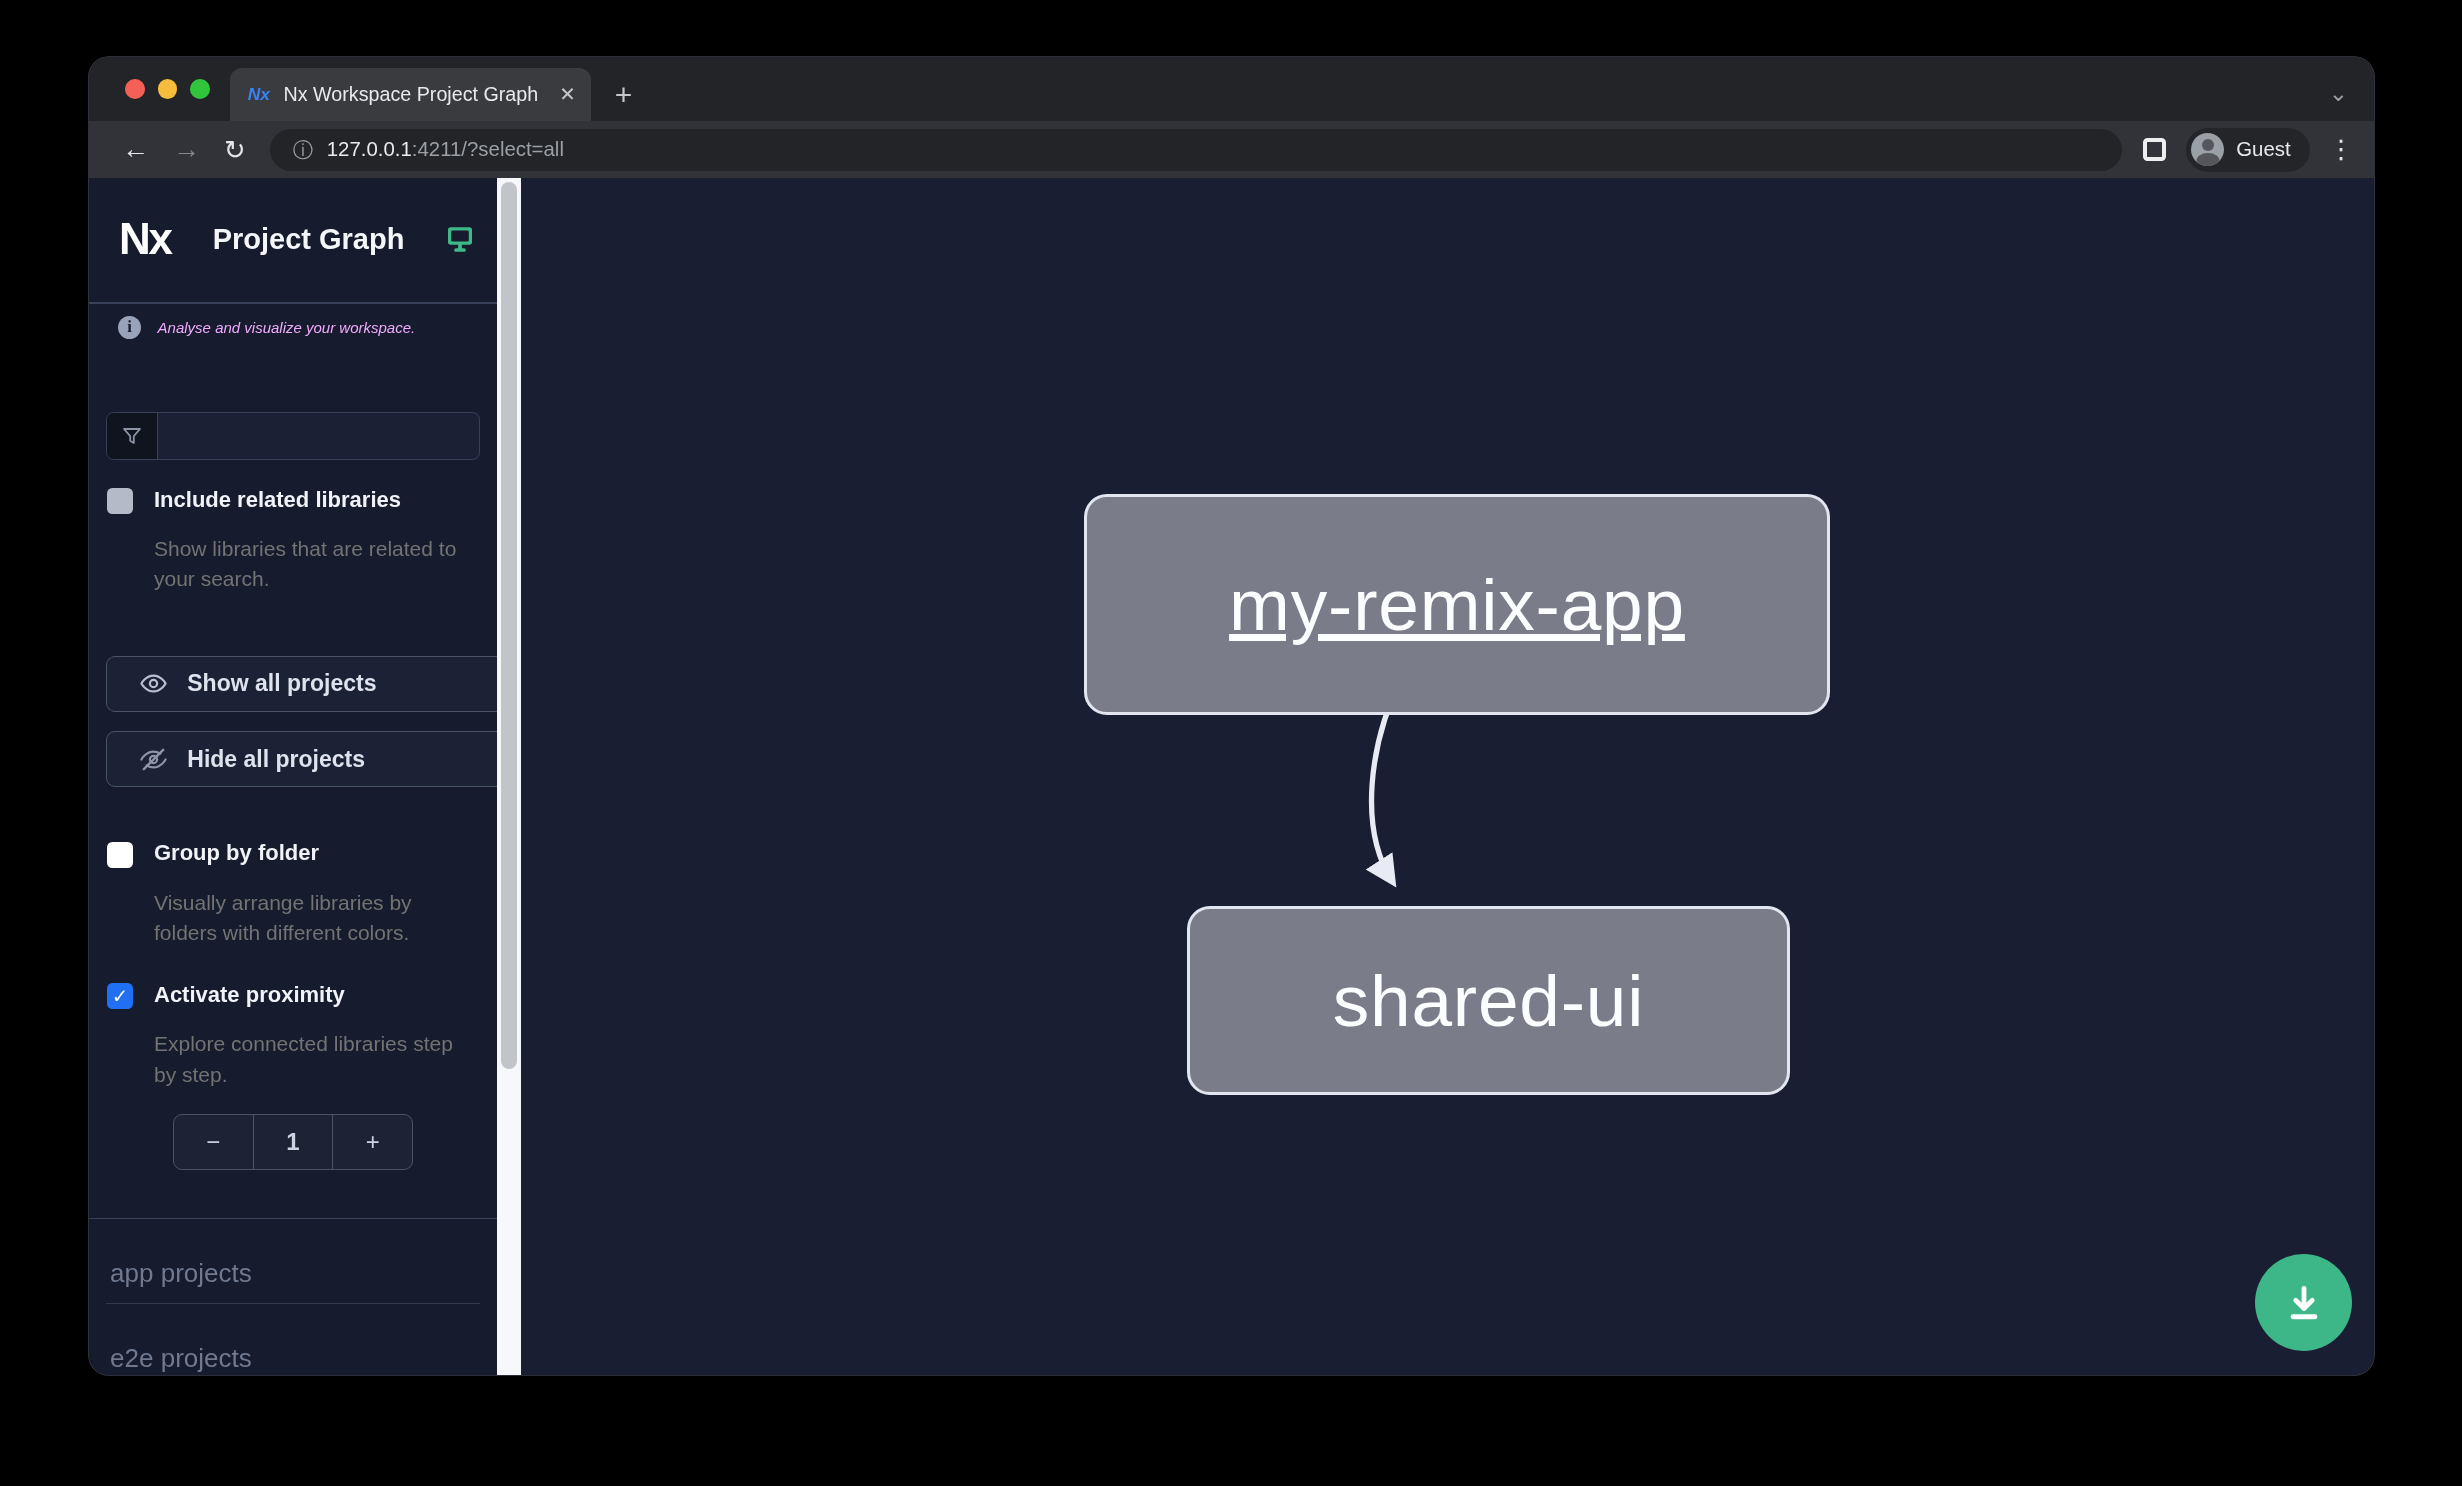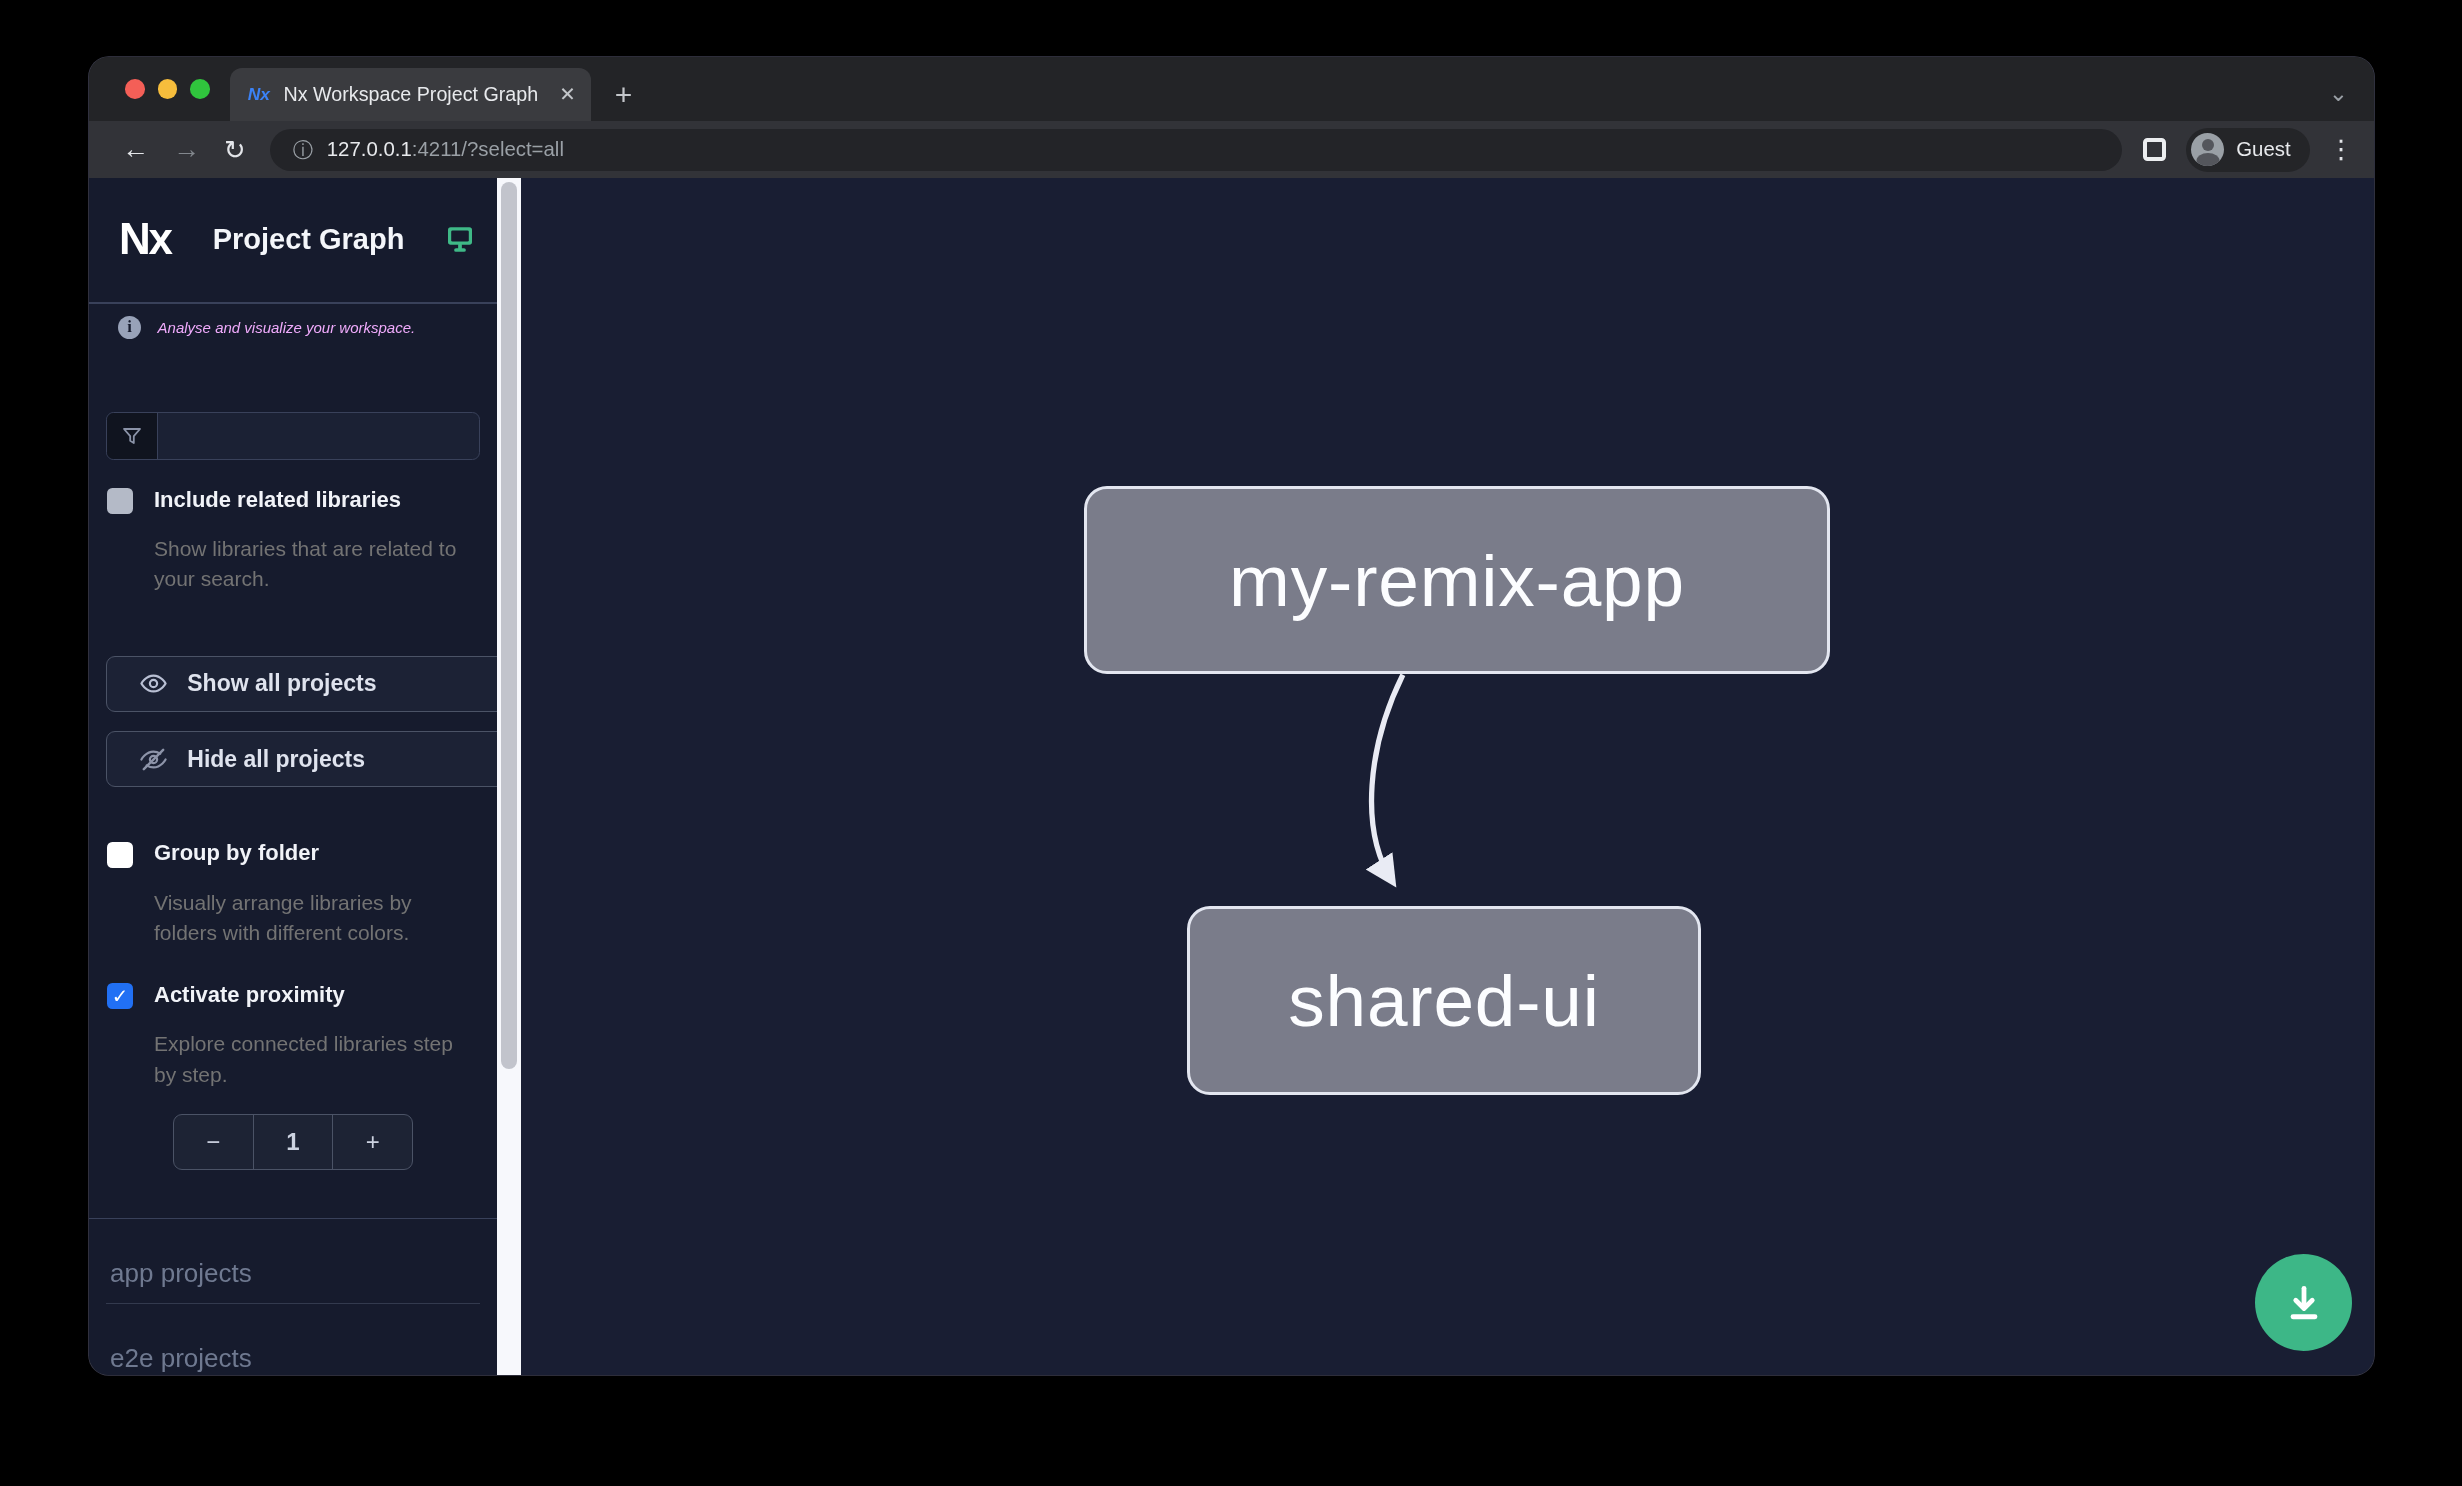--- a/index.html
+++ b/index.html
@@ -99,22 +99,22 @@
   
   .scrollbar { width:24px; flex:none; background:#f7f8fc; position:relative; }
   .scroll-thumb { position:absolute; left:3.8px; top:3.8px; width:16.6px; height:887px;
                   background:#c2c4cc; border-radius:8.3px; }
 
   
   .graph { flex:1; position:relative; background:#191e33; overflow:hidden; }
   .node { position:absolute; background:#7a7c8a; border:3.8px solid #e3e6f0; border-radius:23px;
           display:flex; align-items:center; justify-content:center;
           color:#fcfdff; font-size:73px; font-weight:400; letter-spacing:0.8px; }
-  .node.remix { left:563px; top:308px; width:746px; height:188px; }
-  .node.shared { left:666px; top:728px; width:514px; height:189px; }
+  .node.remix { left:563px; top:316px; width:746px; height:221px;text-decoration:underline; }
+  .node.shared { left:666px; top:728px; width:603px; height:189px; }
   .edges { position:absolute; left:0; top:0; width:100%; height:100%; pointer-events:none; }
 
   .fab { position:absolute; left:1734px; top:1076px; width:97px; height:97px; border-radius:50%;
          background:#3db787; display:flex; align-items:center; justify-content:center; }
 </style>
 </head>
 <body>
 
 <div class="window">
 

